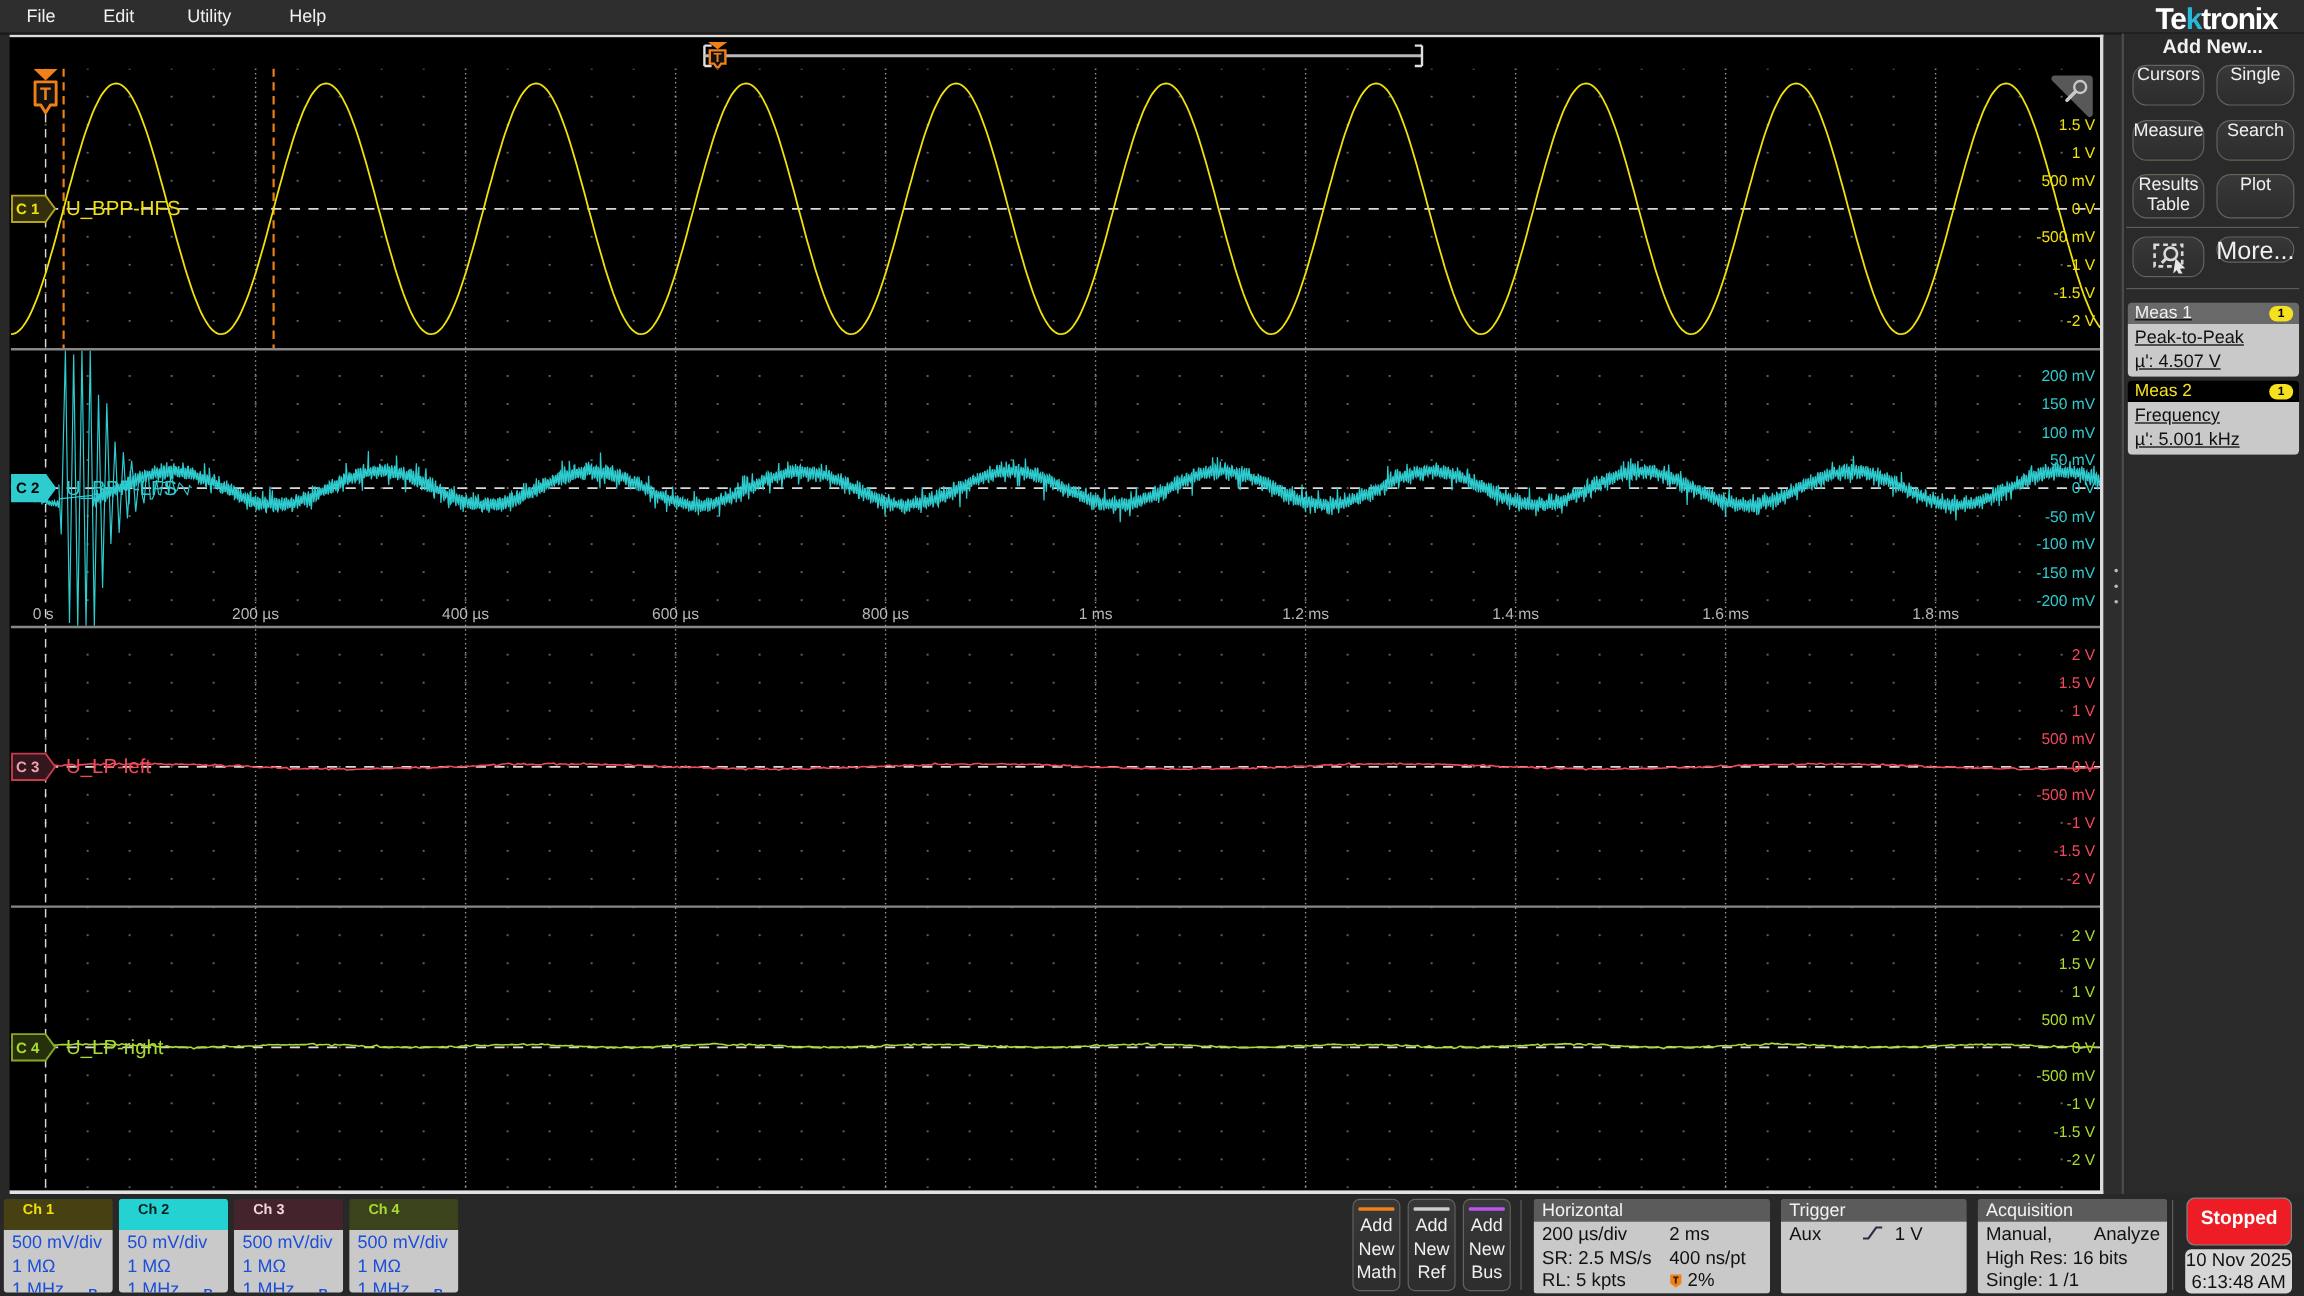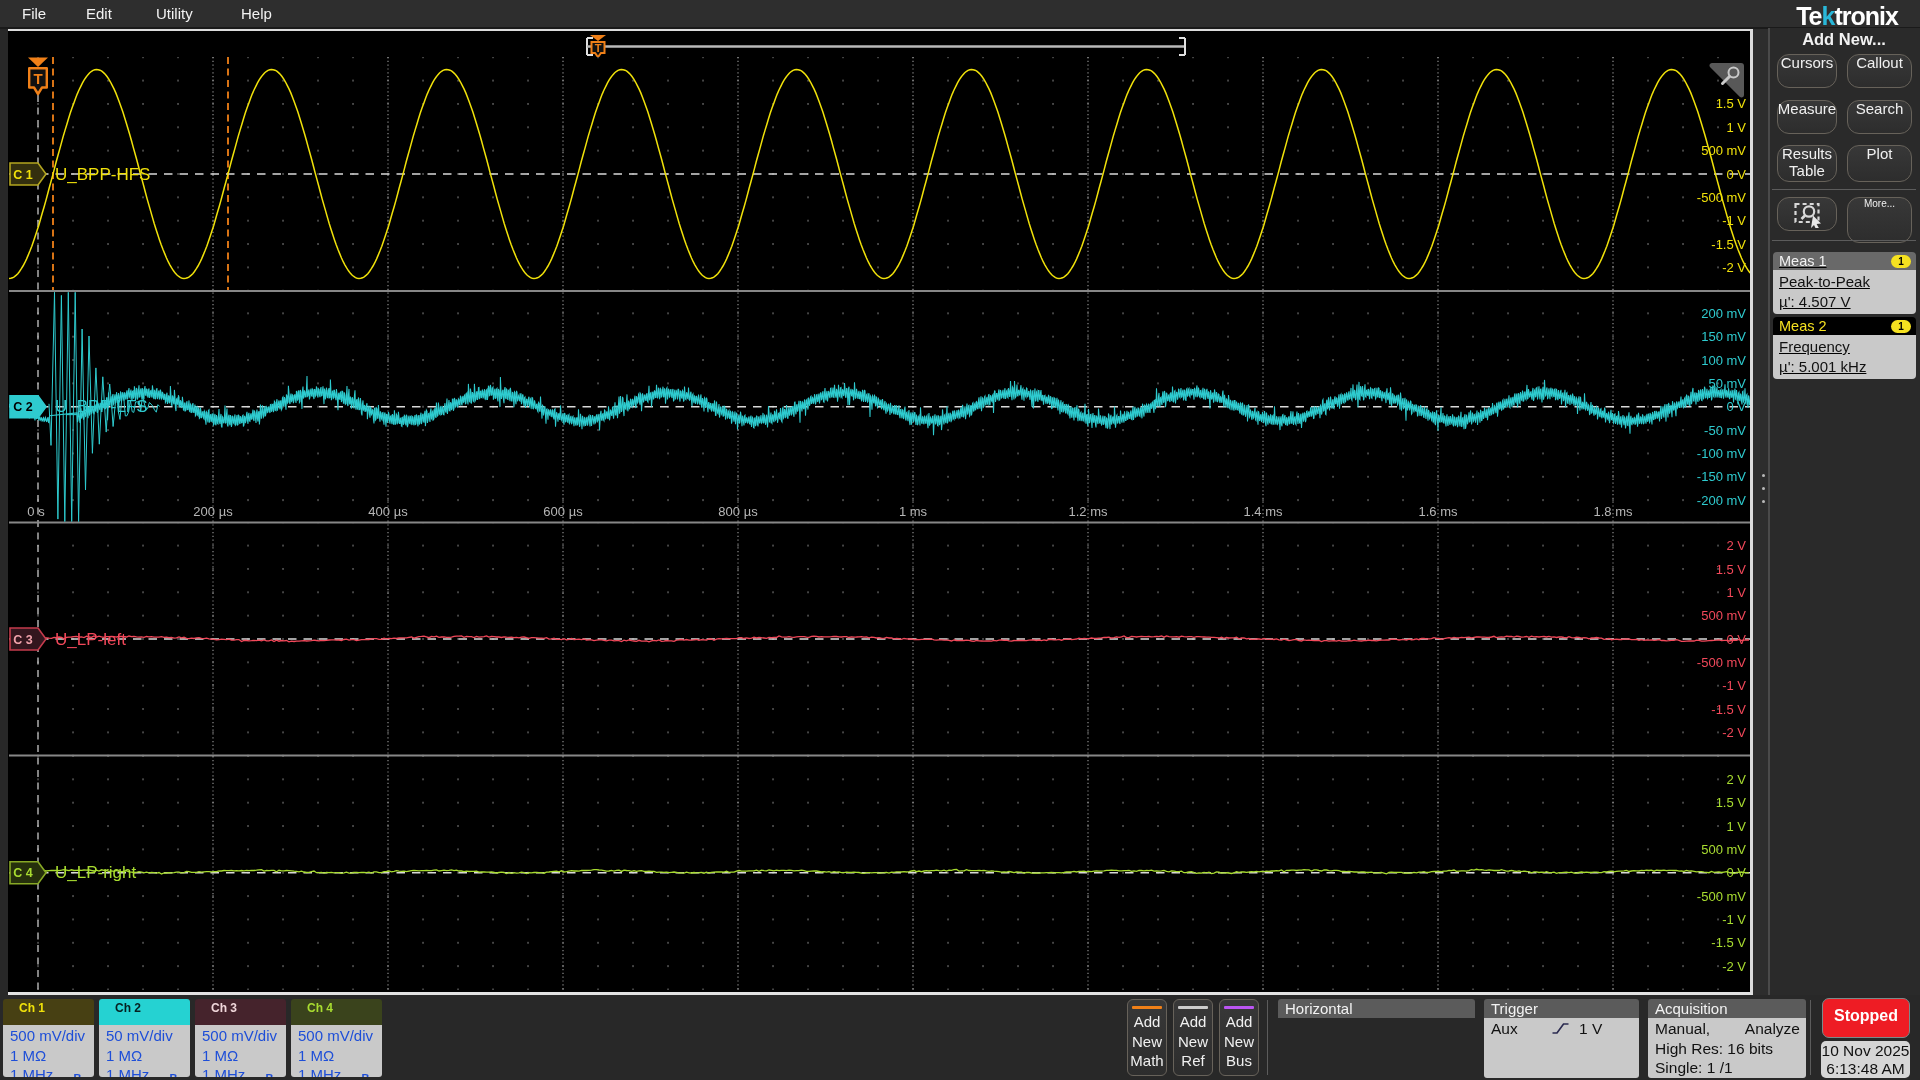--- a/index.html
+++ b/index.html
@@ -198,21 +198,21 @@
       <i style="top:458px"></i>
       <i style="top:471px"></i>
     </div>
 <div id="sidebar"></div>
 <div class="tek">Te<span style="color:#29b7d8">k</span>tronix</div>
     <div class="addnew">Add New...</div>
     <div class="btn" style="left:1777px;top:54px;width:60px;height:34px;font-size:15px;">
       <span>Cursors</span>
     </div>
     <div class="btn" style="left:1847px;top:54px;width:65px;height:34px;font-size:15px;">
-      <span>Callout</span>
+      <span>Single</span>
     </div>
     <div class="btn" style="left:1777px;top:100px;width:60px;height:34px;font-size:15px;">
       <span>Measure</span>
     </div>
     <div class="btn" style="left:1847px;top:100px;width:65px;height:34px;font-size:15px;">
       <span>Search</span>
     </div>
     <div class="btn" style="left:1777px;top:145px;width:60px;height:37px;font-size:15px;">
       <span>Results<br>Table</span>
     </div>
@@ -221,21 +221,21 @@
     </div>
     <div class="hr" style="top:189px"></div>
     <div class="btn" style="left:1777px;top:197px;width:60px;height:34px;">
       <svg width="34" height="28" viewBox="0 0 34 28" style="display:block;margin:auto">
         <rect x="5.5" y="4" width="23" height="18" fill="none" stroke="#d8d8d8" stroke-width="2.2" stroke-dasharray="4 3.1"></rect>
         <circle cx="19" cy="11.5" r="5.2" fill="none" stroke="#d8d8d8" stroke-width="2.2"></circle>
         <line x1="15" y1="15.5" x2="11.5" y2="19" stroke="#d8d8d8" stroke-width="2.6"></line>
         <path d="M23 15.5 l8 8 -4.4 0.4 2.4 4.4 -2.6 1.4 -2.4-4.6 -3 3 Z" fill="#e8e8e8"></path>
       </svg>
     </div>
-    <div class="btn" style="left:1847px;top:197px;width:65px;height:46px;font-size:10px;">
+    <div class="btn" style="left:1847px;top:197px;width:65px;height:22px;font-size:21px;">
       <span>More...</span>
     </div>
     <div class="hr" style="top:240px"></div>
     <div class="meas" style="top:252px">
       <div class="mhead" style="background:#696969;color:#f2f2f2">Meas 1<span class="pill">1</span></div>
       <div class="mbody">Peak-to-Peak<br>µ': 4.507 V</div>
     </div>
     <div class="meas" style="top:317px">
       <div class="mhead" style="background:#000;color:#f5e120">Meas 2<span class="pill">1</span></div>
       <div class="mbody">Frequency<br>µ': 5.001 kHz</div>
@@ -256,20 +256,28 @@
       <div class="chbox" style="left:291px">
         <div class="chhead" style="background:#3a431c;color:#a8dc30">Ch 4</div>
         <div class="chbody">500 mV/div<br>1 MΩ<br><span>1 MHz</span><span class="bw">B<sub>W</sub></span></div>
       </div>
       <div class="abtn" style="left:1127px"><i style="background:#f08018"></i>Add<br>New<br>Math</div>
       <div class="abtn" style="left:1173px"><i style="background:#cccccc"></i>Add<br>New<br>Ref</div>
       <div class="abtn" style="left:1219px"><i style="background:#bb55f2"></i>Add<br>New<br>Bus</div>
       <div class="vsep" style="left:1267px"></div>
       <div class="panel" style="left:1278px;width:197px">
         <div class="phead">Horizontal</div>
+        <div class="pbody">
+          <div class="prow"><span>200 µs/div</span><span class="c2">2 ms</span></div>
+          <div class="prow"><span>SR: 2.5 MS/s</span><span class="c2">400 ns/pt</span></div>
+          <div class="prow"><span>RL: 5 kpts</span><span class="c2"><svg width="11" height="13" viewBox="0 0 13 15" style="vertical-align:-2px">
+                <path d="M1 1 h11 v9 l-5.5 4 L1 10 Z" fill="#f08018"></path>
+                <path d="M4 4 h5 M6.5 4 v6" stroke="#3a2000" stroke-width="1.8" fill="none"></path>
+              </svg> 2%</span></div>
+        </div>
       </div>
       <div class="panel" style="left:1484px;width:155px">
         <div class="phead">Trigger</div>
         <div class="pbody">
           <div class="prow"><span>Aux</span><span style="position:absolute;left:60px"><svg width="19" height="15" viewBox="0 0 19 15" style="vertical-align:-2px">
                 <path d="M1.5 12 h4.5 l6.5 -9 h5" stroke="#2b2b50" stroke-width="1.7" fill="none"></path>
               </svg></span><span style="position:absolute;left:88px">1 V</span></div>
         </div>
       </div>
       <div class="panel" style="left:1648px;width:158px">

